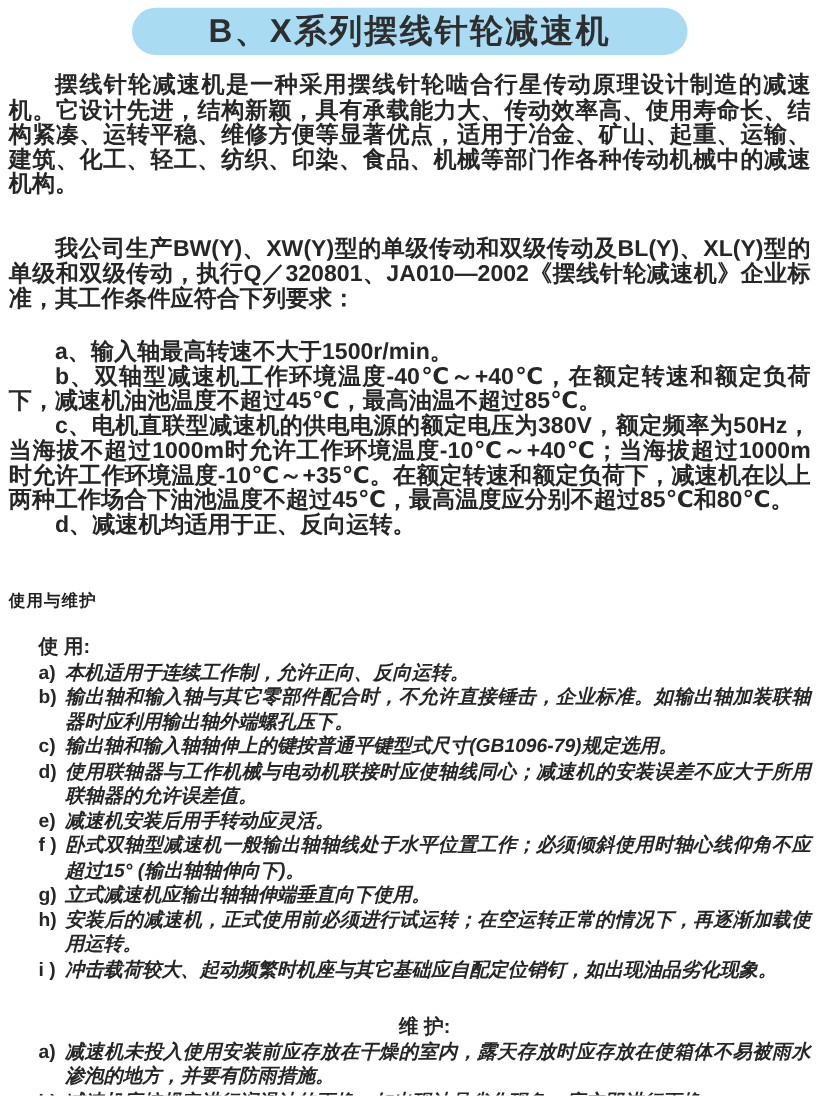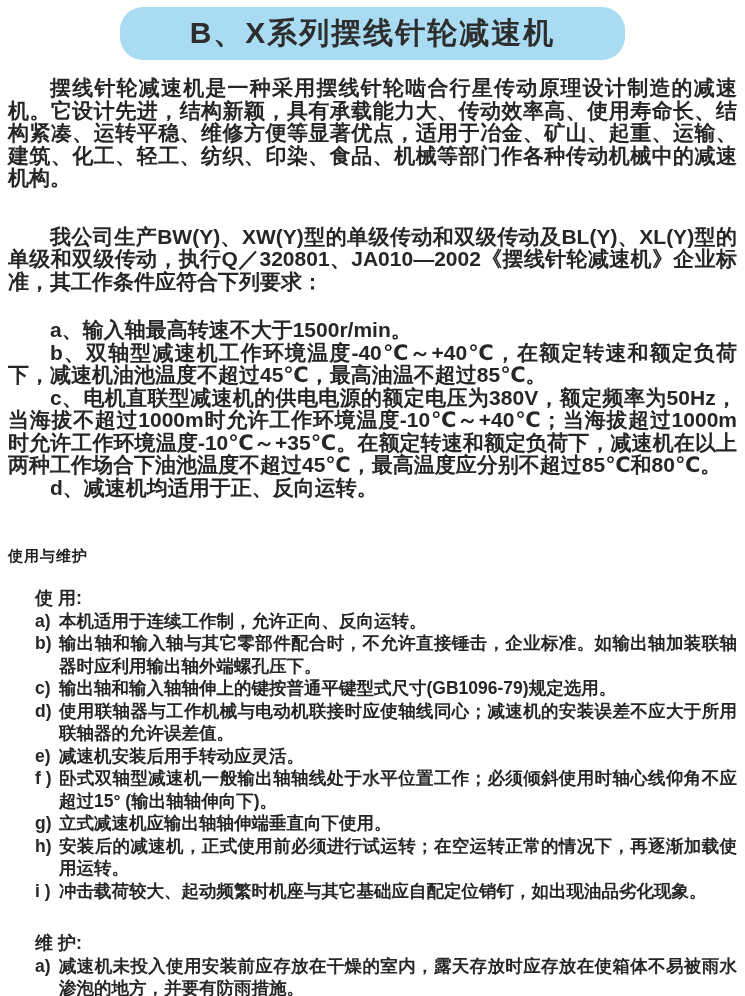--- a/index.html
+++ b/index.html
@@ -15,21 +15,21 @@
     overflow: hidden;
   }
   .page {
     box-sizing: border-box;
     width: 745px;
     height: 996px;
     padding: 6px 8px 0 8px;
   }
   .title-pill {
     width: 505px;
-    height: 53px;
+    height: 43px;
     margin: 1px auto 0 auto;
     background: #a9dcf3;
     border-radius: 23px;
     display: flex;
     align-items: center;
     justify-content: center;
     font-size: 30px;
     font-weight: bold;
     letter-spacing: 2px;
     color: #2e2e2e;
@@ -52,35 +52,36 @@
     font-weight: bold;
     letter-spacing: 1px;
     color: #1f1f1f;
   }
   .sub-label {
     margin: 21px 0 0 27px;
     font-size: 18px;
     line-height: 22.5px;
     font-weight: 600;
   }
-  .maint-label { margin-top: 30px; }
+  .maint-label { margin-top: 30px; text-align: center; }
   .hang-list { margin-left: 27px; }
   .hang-item {
     display: flex;
     font-size: 17.5px;
     line-height: 22.5px;
     font-weight: 600;
   }
   .hang-item .marker {
     flex: 0 0 auto;
     width: 24px;
   }
   .hang-item .txt {
     flex: 1;
     text-align: justify;
+    font-style: italic;
   }
 </style>
 </head>
 <body>
 
 <div class="page">
 
   <div class="title-pill">
     <span>B、X系列摆线针轮减速机</span>
   </div>

